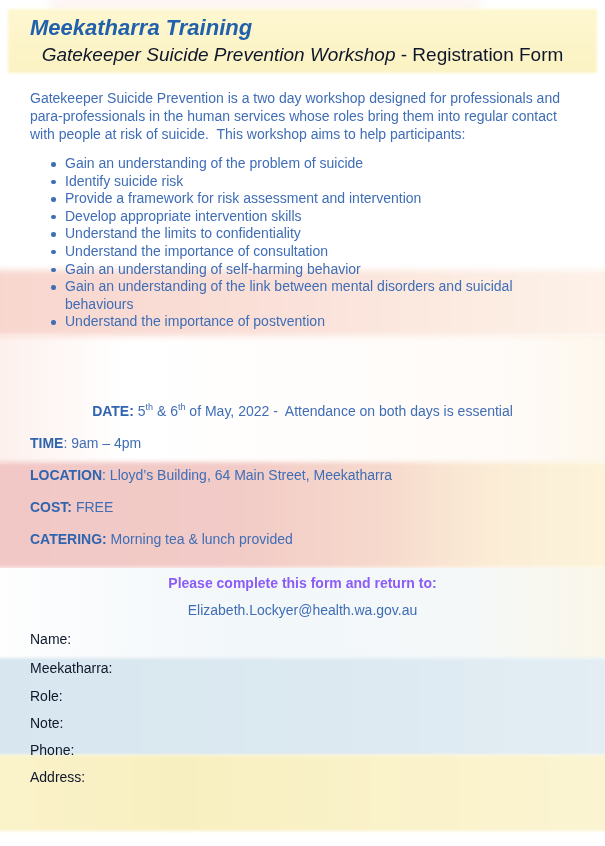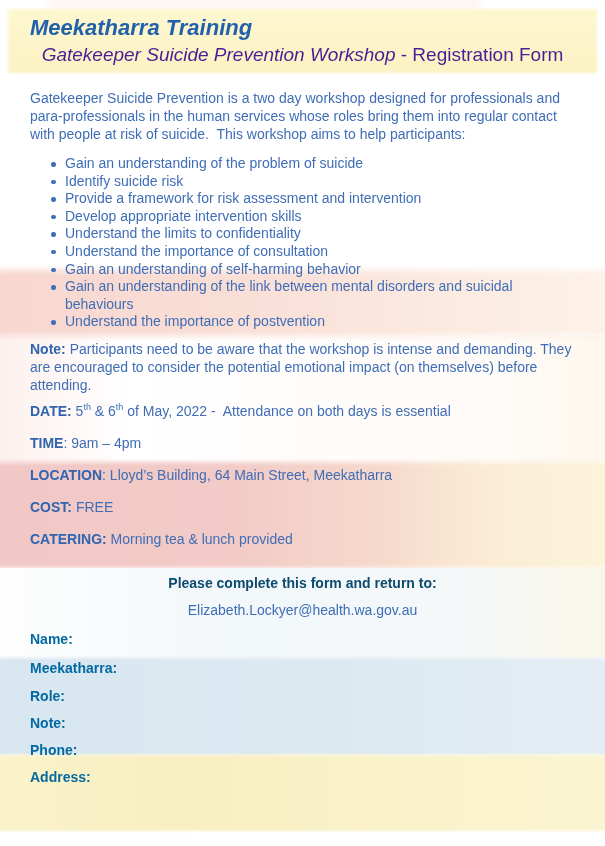--- a/index.html
+++ b/index.html
@@ -29,43 +29,43 @@
     background:linear-gradient(90deg,#d7e6ef 0%,#dce9f1 55%,#e3edf3 100%);filter:blur(1.5px);}
   .band-yellow{top:755px;left:-12px;width:629px;height:76px;
     background:linear-gradient(90deg,#faf2ca 0%,#f8efc0 30%,#fbf4d2 100%);filter:blur(1.5px);}
 
   
   .txt{position:absolute;z-index:1;left:30px;right:30px;}
   .b{font-weight:bold;color:#3064ae;}
   .pre{white-space:pre-wrap;}
 
   .title-1{top:14px;font-size:22px;line-height:27px;font-weight:bold;font-style:italic;color:#2160ab;text-align:left;}
-  .title-2{top:43px;font-size:19px;line-height:24px;color:#4c1d95;text-align:center;}
+  .title-2{top:43px;font-size:19px;line-height:24px;color:#0f172a;text-align:center;}
   .title-2 .it{font-style:italic;}
 
   .intro{top:89px;font-size:14px;line-height:18px;}
 
   .bullets{top:155px;left:30px;width:545px;margin:0;padding:0;list-style:none;font-size:14px;line-height:17.6px;}
   .bullets li{position:relative;padding-left:35px;max-width:505px;}
   .bullets li::before{content:"";position:absolute;left:21px;top:7px;width:4.5px;height:4.5px;border-radius:50%;background:#3f6db6;}
 
   .note{top:340px;font-size:14px;line-height:18px;}
 
   .detail{font-size:14px;line-height:18px;}
-  .d-date{top:398px;}
+  .d-date{top:398px;text-align:center;}
   .d-time{top:434px;}
   .d-location{top:466px;}
   .d-cost{top:498px;}
   .d-catering{top:530px;}
   sup{font-size:9px;}
 
-  .return-heading{top:574px;font-size:14px;line-height:18px;font-weight:bold;color:#0c4a6e;text-align:center;}
+  .return-heading{top:574px;font-size:14px;line-height:18px;font-weight:bold;color:#8b5cf6;text-align:center;}
   .return-email{top:601px;font-size:14px;line-height:18px;text-align:center;}
 
-  .field{font-size:14px;line-height:18px;font-weight:bold;color:#0369a1;}
+  .field{font-size:14px;line-height:18px;font-weight:normal;color:#0f172a;}
   .f-0{top:630px;} .f-1{top:659px;} .f-2{top:687px;} .f-3{top:714px;}
   .f-4{top:741px;} .f-5{top:768px;} .f-6{top:795px;}
 </style>
 </head>
 <body>
 
 <div class="page">
 
   <div class="bg wash-top"></div>
   <div class="bg band-header"></div>
@@ -86,21 +86,20 @@
     <li>Identify suicide risk</li>
     <li>Provide a framework for risk assessment and intervention</li>
     <li>Develop appropriate intervention skills</li>
     <li>Understand the limits to confidentiality</li>
     <li>Understand the importance of consultation</li>
     <li>Gain an understanding of self-harming behavior</li>
     <li>Gain an understanding of the link between mental disorders and suicidal behaviours</li>
     <li>Understand the importance of postvention</li>
   </ul>
 
-  <div class="txt note"><span class="b">Note:</span><span> Participants need to be aware that the workshop is intense and demanding. They are encouraged to consider the potential emotional impact (on themselves) before attending.</span></div>
 
   <div class="txt detail d-date pre"><span class="b">DATE:</span><span> 5</span><sup>th</sup><span> &amp; 6</span><sup>th</sup><span> of May, 2022 -  Attendance on both days is essential</span></div>
 
   <div class="txt detail d-time pre"><span class="b">TIME</span><span>: 9am – 4pm</span></div>
 
   <div class="txt detail d-location pre"><span class="b">LOCATION</span><span>: Lloyd’s Building, 64 Main Street, Meekatharra</span></div>
 
   <div class="txt detail d-cost pre"><span class="b">COST:</span><span> FREE</span></div>
 
   <div class="txt detail d-catering pre"><span class="b">CATERING:</span><span> Morning tea &amp; lunch provided</span></div>

